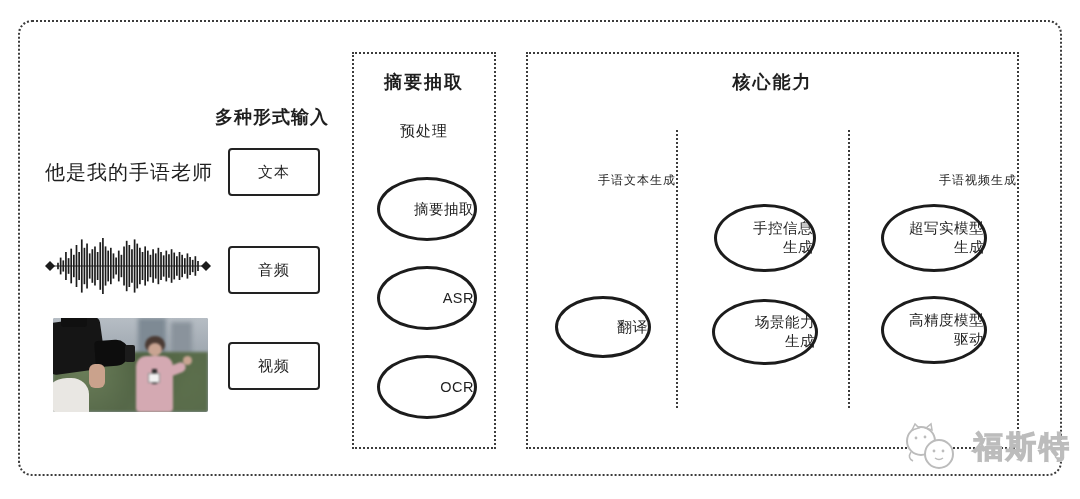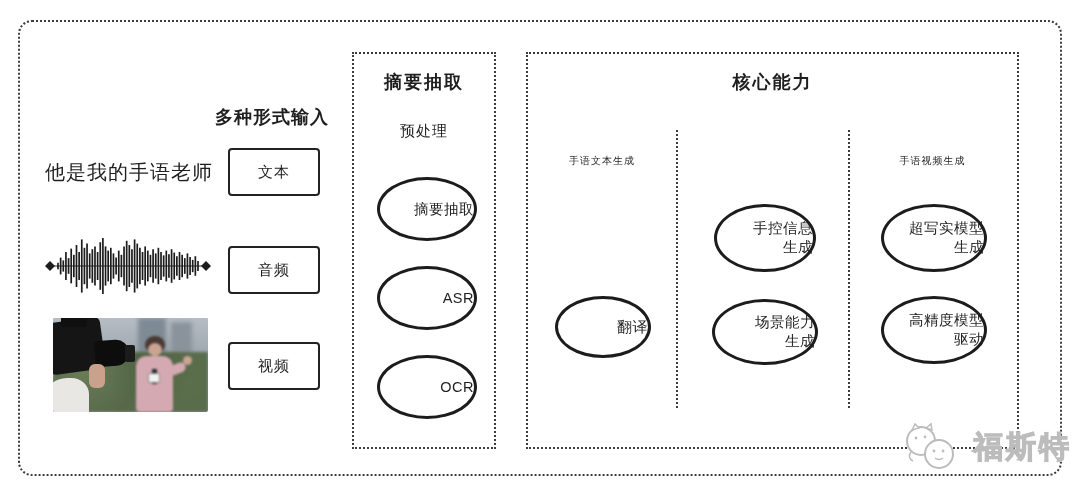--- a/index.html
+++ b/index.html
@@ -55,21 +55,21 @@
   .scene-sub{position:absolute;top:68px;left:0;width:100%;text-align:center;font-size:15px;letter-spacing:1px;}
 
   .ellipse{position:absolute;border:3px solid #1c1c1c;border-radius:50%;background:#fff;
            display:flex;flex-direction:column;align-items:flex-end;justify-content:center;
            text-align:center;font-size:14.5px;line-height:1.3;letter-spacing:0.5px;}
   .scene-box .ellipse{left:23px;width:94px;height:58px;}
   .e-s1{top:123px;} .e-s2{top:212px;} .e-s3{top:301px;}
 
   .col-divider{position:absolute;top:76px;height:278px;width:0;border-left:2px dotted #3c3c3c;}
   .d1{left:148px;} .d2{left:320px;}
-  .col-label{position:absolute;top:100px;text-align:center;font-size:10px;letter-spacing:1px;}
+  .col-label{position:absolute;top:118px;text-align:right;font-size:12px;letter-spacing:1px;}
   .cl1{left:0px;width:148px;} .cl2{left:148px;width:172px;} .cl3{left:320px;width:169px;}
 
   .e-c1a{left:27px;top:155px;width:90px;height:56px;font-size:15px;}
   .e-c1b{left:27px;top:242px;width:90px;height:56px;font-size:15px;}
   .e-c2a{left:186px;top:150px;width:96px;height:62px;}
   .e-c2b{left:184px;top:245px;width:100px;height:60px;}
   .e-c3a{left:353px;top:150px;width:100px;height:62px;}
   .e-c3b{left:353px;top:242px;width:100px;height:62px;}
 
   

